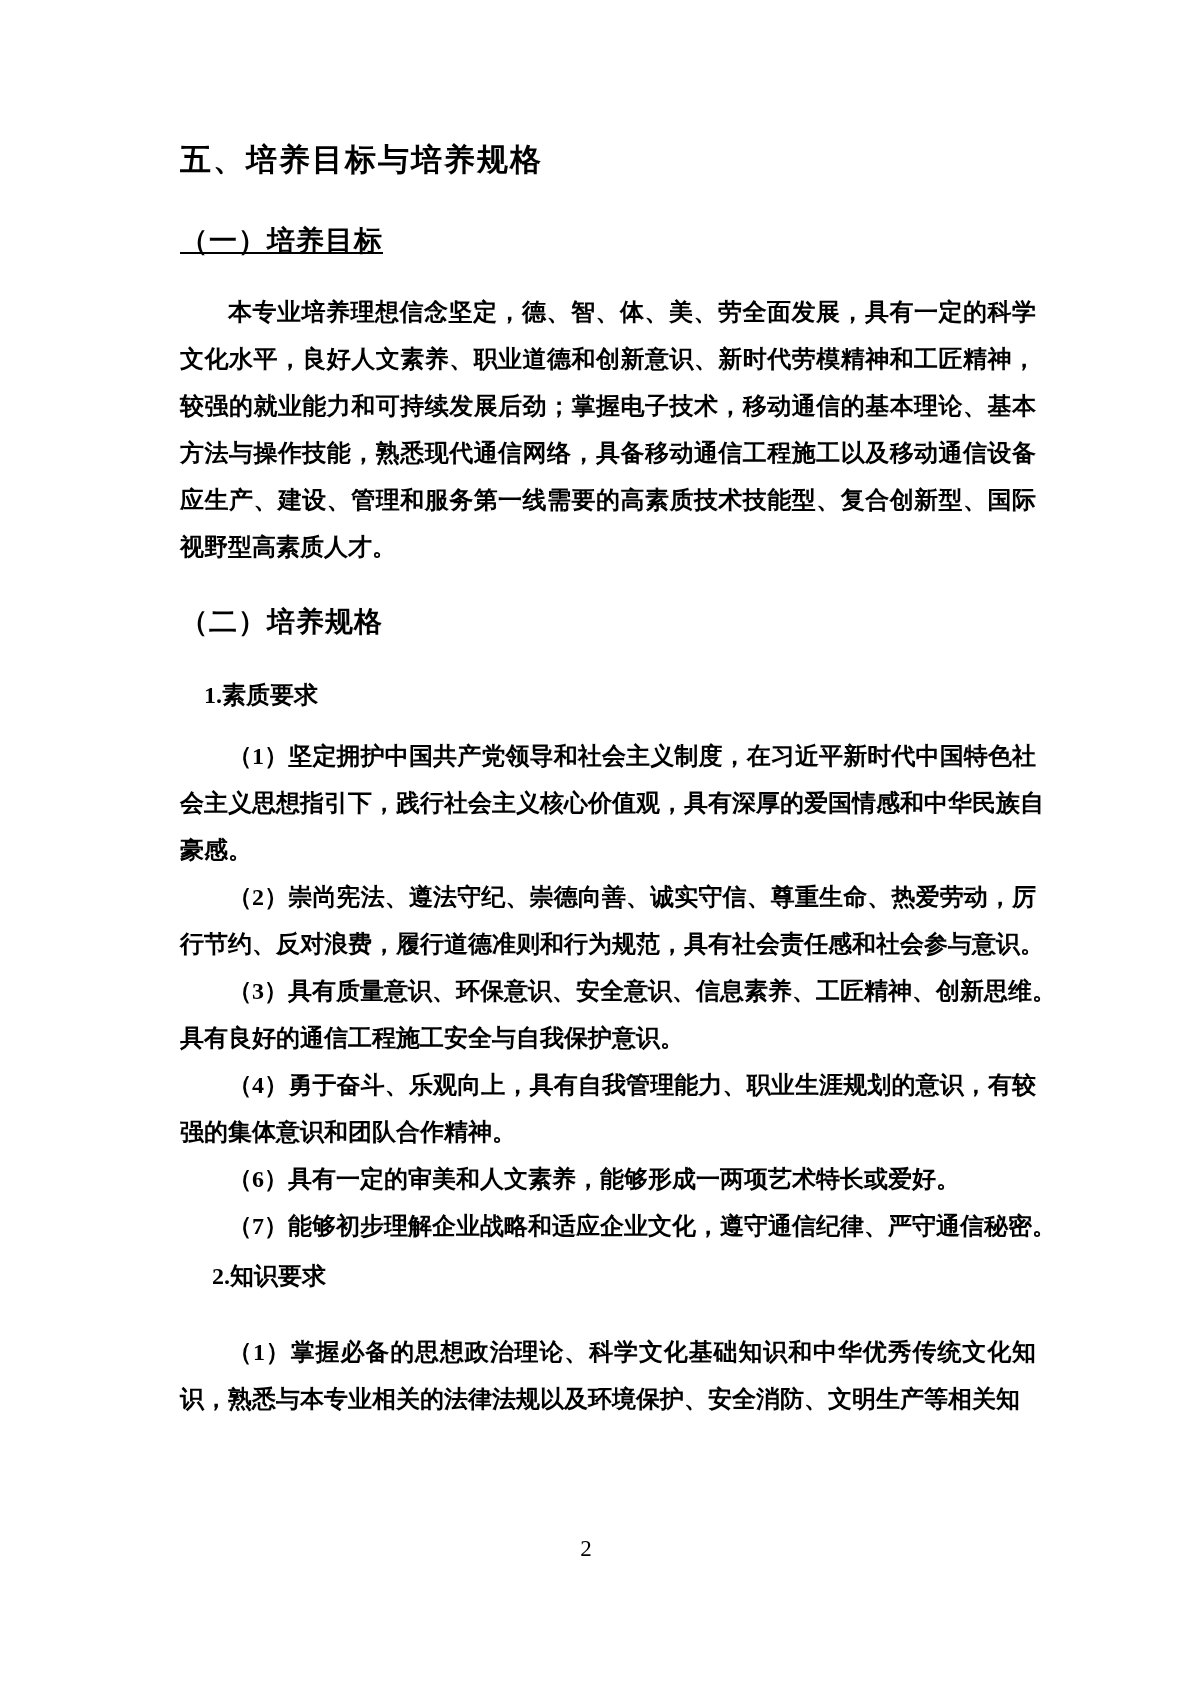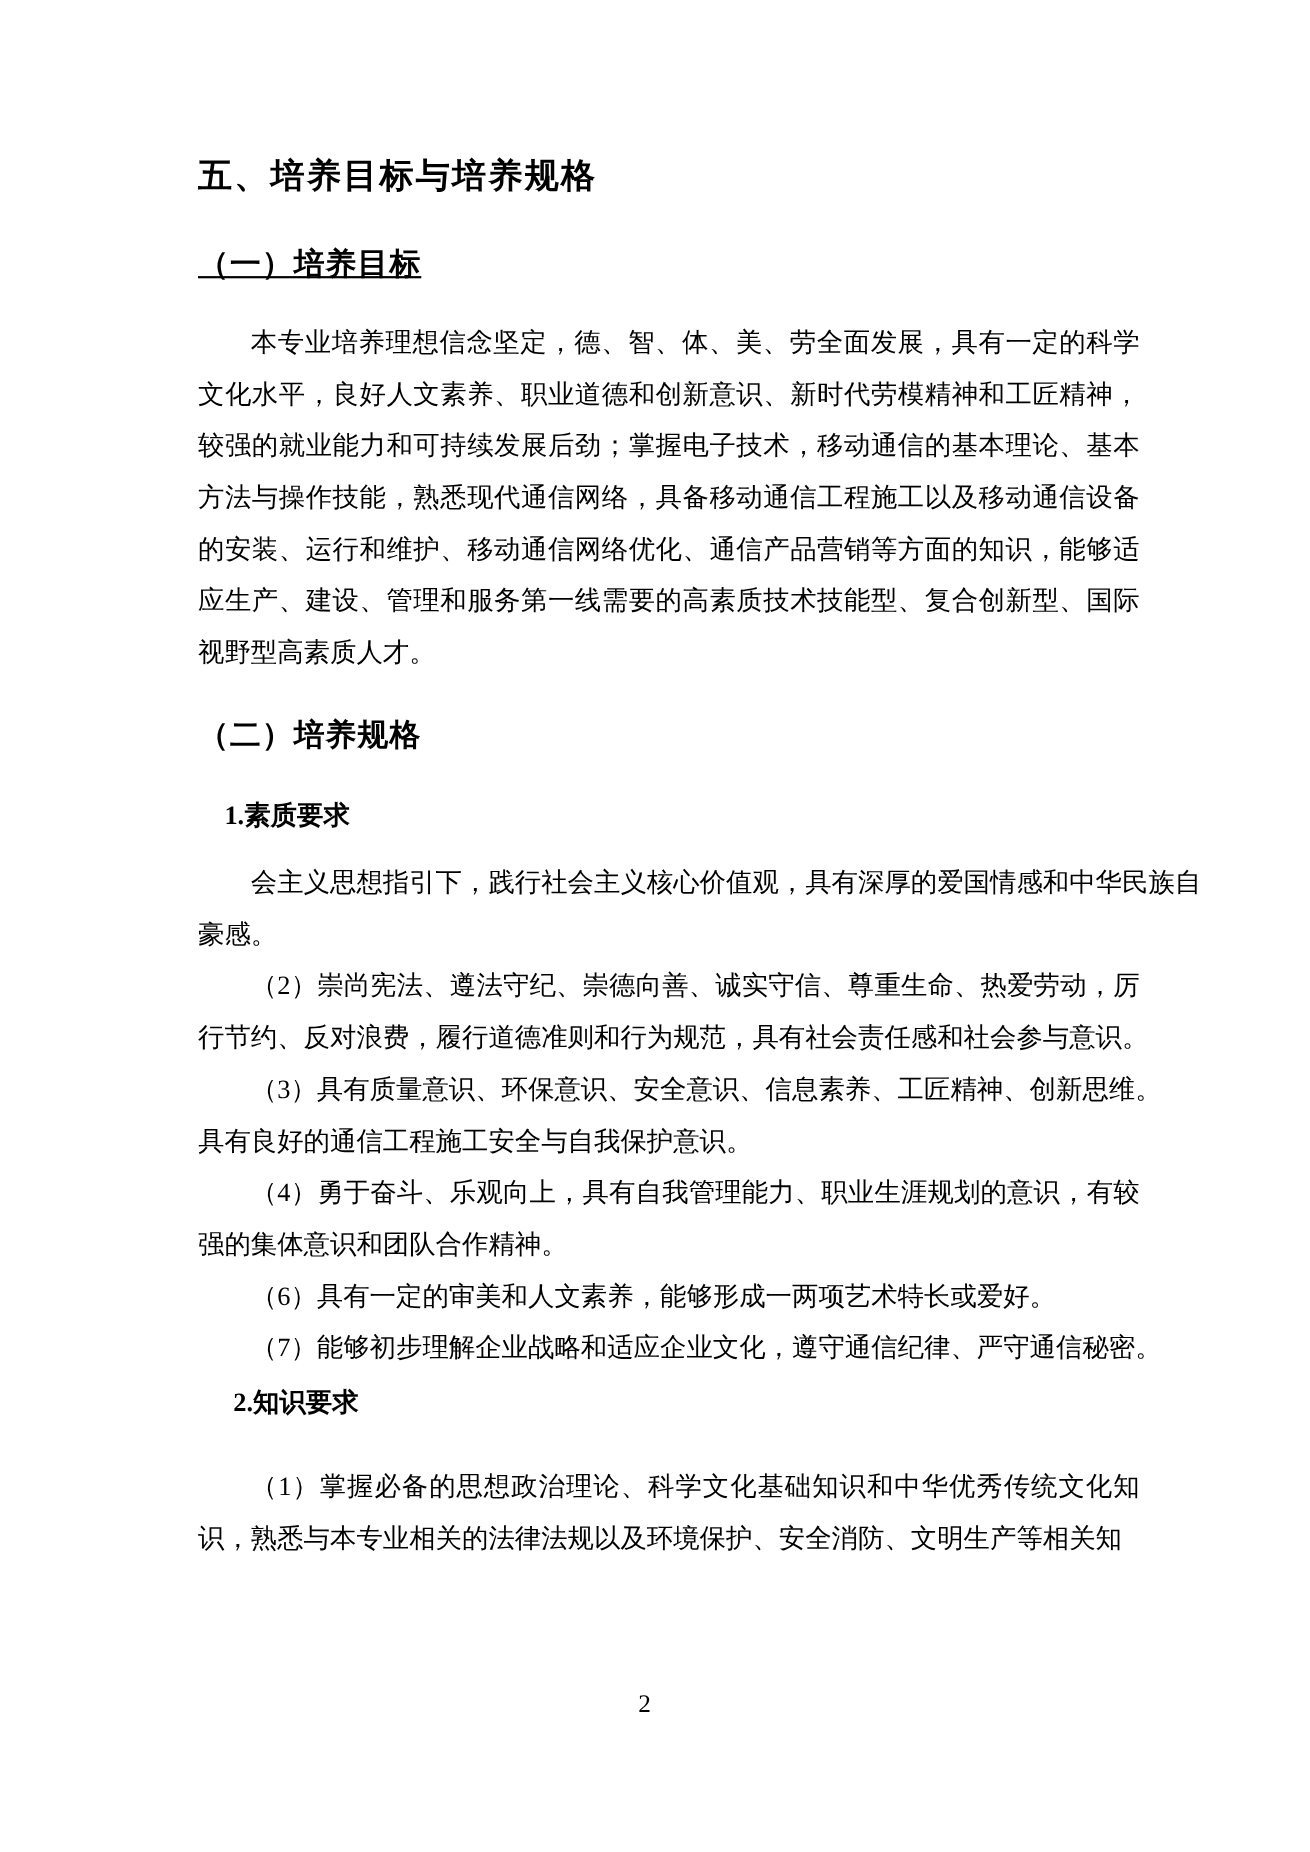--- a/index.html
+++ b/index.html
@@ -49,20 +49,21 @@
   .intro-para    { margin-top: 29px; }
   .items-quality   { margin-top: 21px; }
   .items-knowledge { margin-top: 36px; }
   .para .line {
     height: 47px;
     line-height: 47px;
     font-size: 24px;
     text-align: justify;
     text-align-last: justify;
     white-space: nowrap;
+    font-weight: bold;
   }
   .para .line:last-child { text-align-last: left; }
   .para .line:first-child { text-indent: 48px; }
   .pagenum {
     position: absolute;
     top: 1536px;
     left: 0;
     width: 100%;
     text-align: center;
     font-size: 23px;
@@ -77,31 +78,31 @@
 
     <h1 class="doc-title">五、培养目标与培养规格</h1>
 
     <h2 class="h2 h2-objectives">（一）培养目标</h2>
 
     <div class="para intro-para">
         <div class="line">本专业培养理想信念坚定，德、智、体、美、劳全面发展，具有一定的科学</div>
         <div class="line">文化水平，良好人文素养、职业道德和创新意识、新时代劳模精神和工匠精神，</div>
         <div class="line">较强的就业能力和可持续发展后劲；掌握电子技术，移动通信的基本理论、基本</div>
         <div class="line">方法与操作技能，熟悉现代通信网络，具备移动通信工程施工以及移动通信设备</div>
-        <div class="line">的安装、运行和维护、移动通信网络优化、通信产品营销等方面的知识，能够适</div>
         <div class="line">应生产、建设、管理和服务第一线需要的高素质技术技能型、复合创新型、国际</div>
         <div class="line">视野型高素质人才。</div>
       </div>
 
     <h2 class="h2 h2-specs">（二）培养规格</h2>
 
     <h3 class="h3 h3-quality">1.素质要求</h3>
 
     <div class="items-quality">
         <div class="para">
+          <div class="line">（1）坚定拥护中国共产党领导和社会主义制度，在习近平新时代中国特色社</div>
           <div class="line">会主义思想指引下，践行社会主义核心价值观，具有深厚的爱国情感和中华民族自</div>
           <div class="line">豪感。</div>
         </div>
         <div class="para">
           <div class="line">（2）崇尚宪法、遵法守纪、崇德向善、诚实守信、尊重生命、热爱劳动，厉</div>
           <div class="line">行节约、反对浪费，履行道德准则和行为规范，具有社会责任感和社会参与意识。</div>
         </div>
         <div class="para">
           <div class="line">（3）具有质量意识、环保意识、安全意识、信息素养、工匠精神、创新思维。</div>
           <div class="line">具有良好的通信工程施工安全与自我保护意识。</div>

